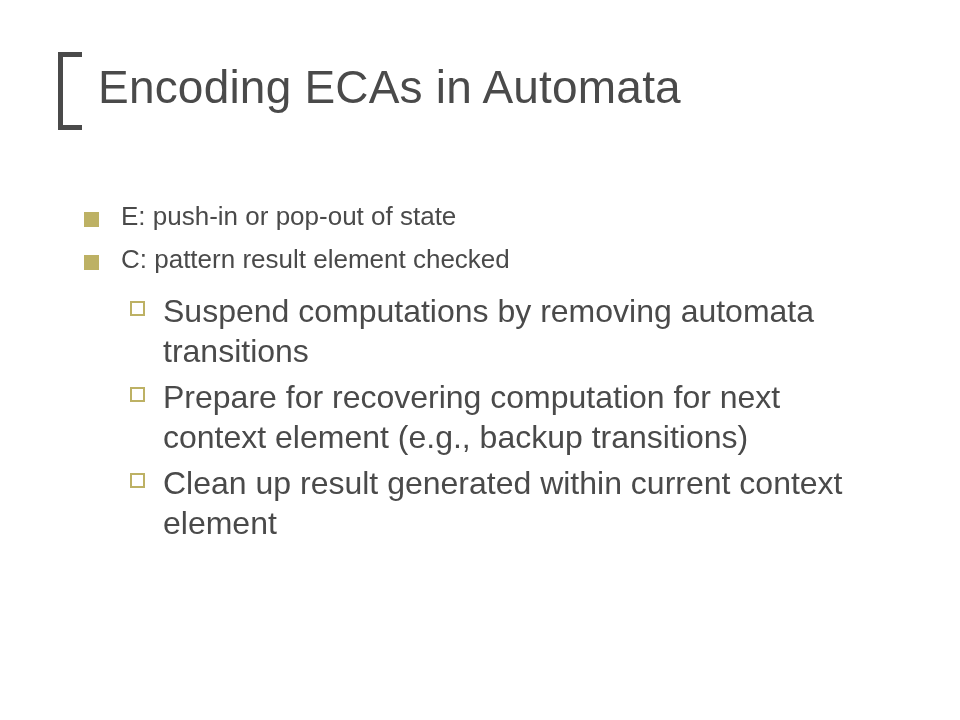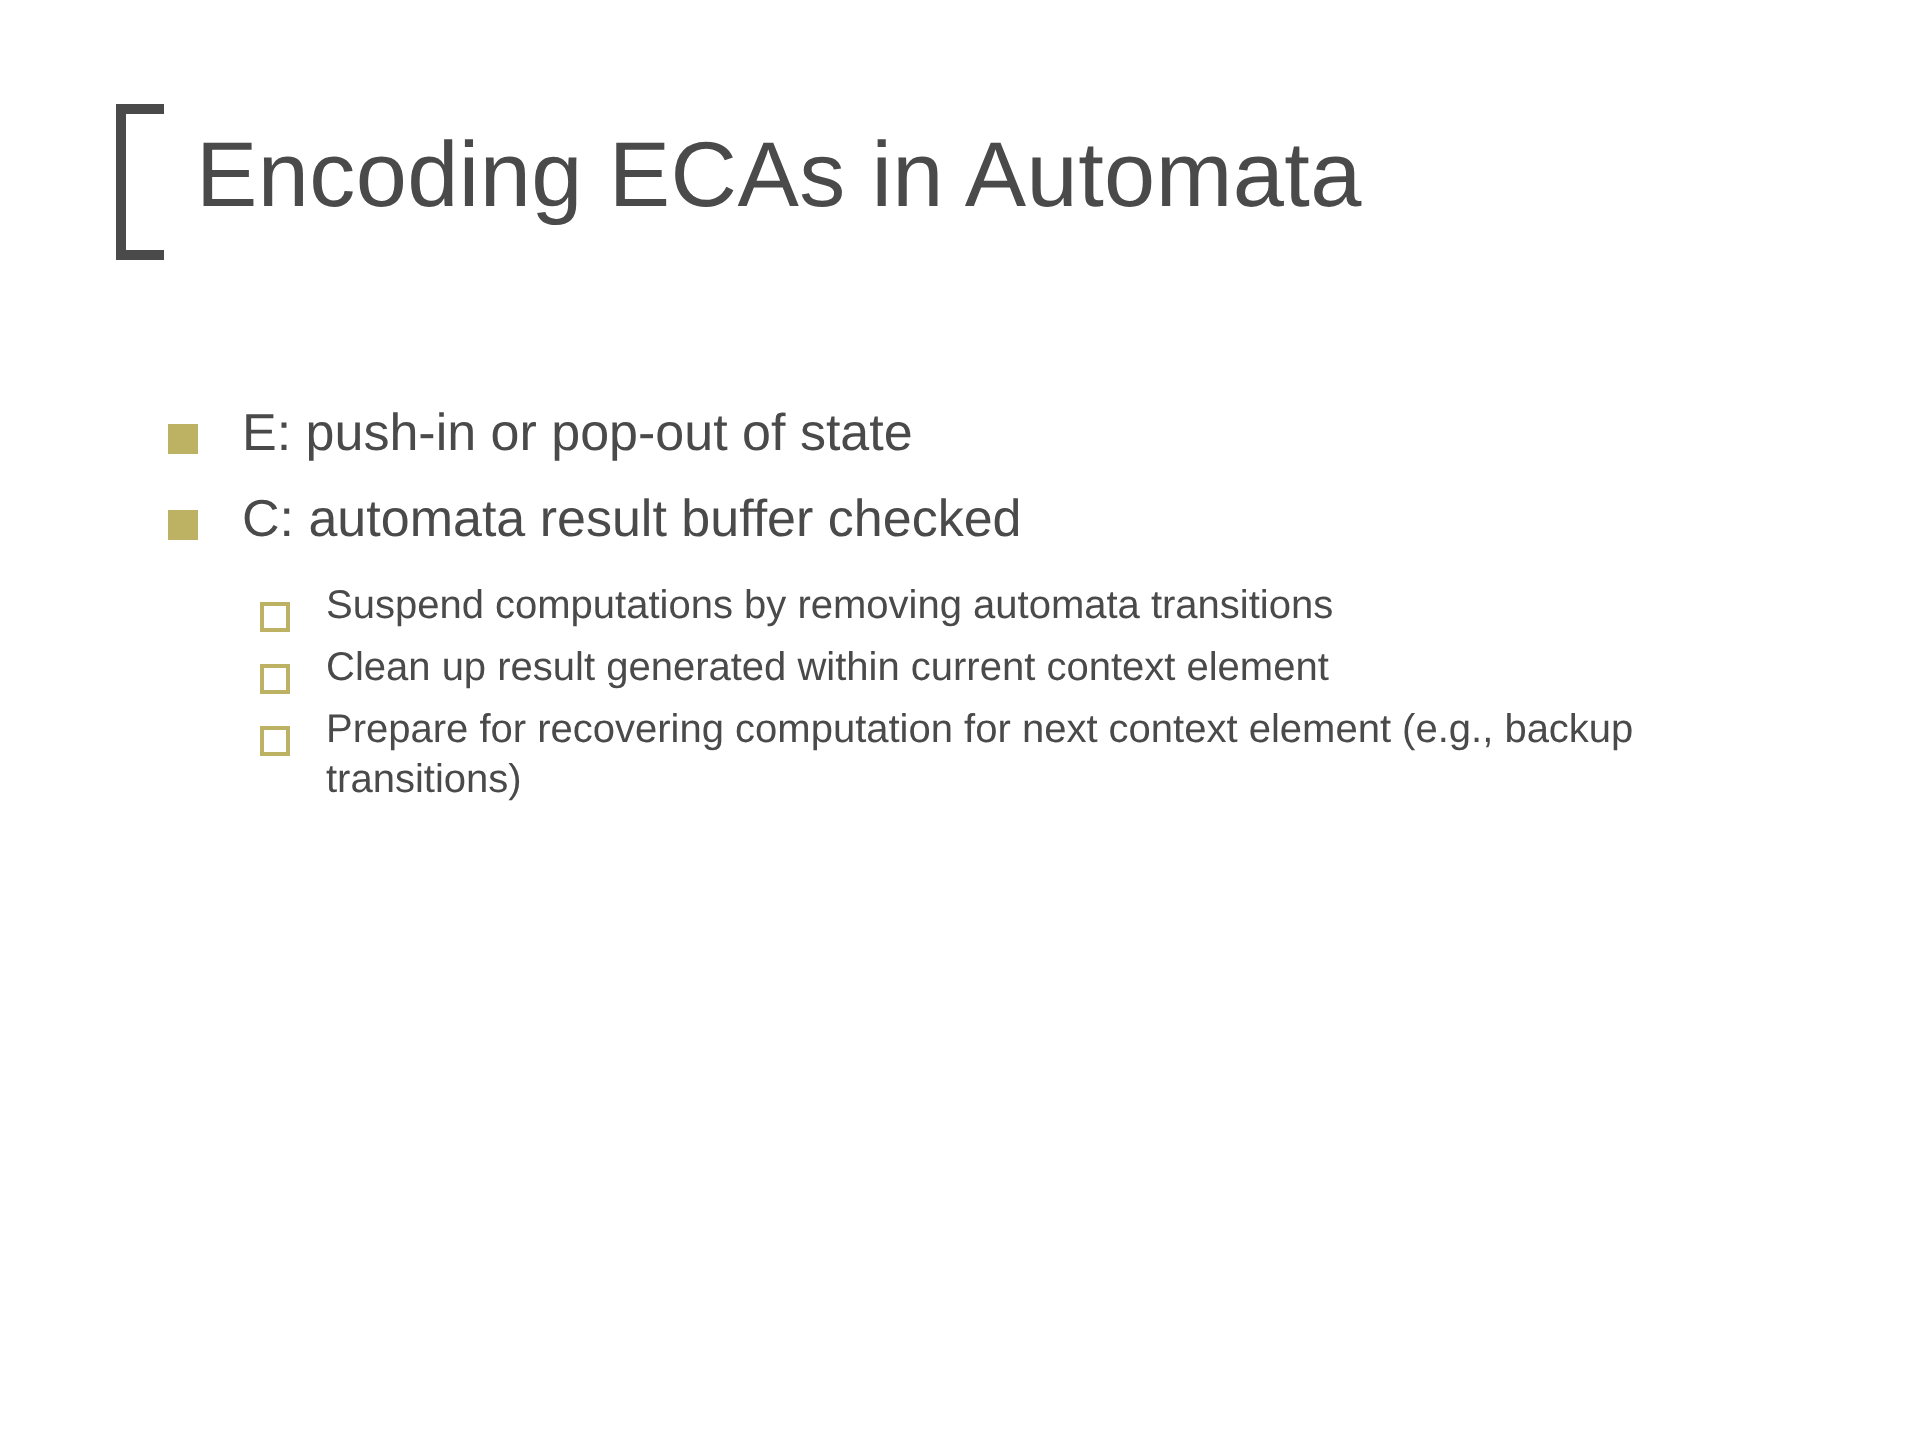--- a/index.html
+++ b/index.html
@@ -78,21 +78,21 @@
     flex: 0 0 auto;
     width: 15px;
     height: 15px;
     border: 2px solid #bdb164;
     box-sizing: border-box;
     margin-top: 10px;
     margin-right: 18px;
     background: #fff;
   }
   .b2-text {
-    font-size: 20px;
+    font-size: 32px;
     line-height: 1.25;
     color: #4a4a4a;
     max-width: 720px;
   }
   .gap-after-actions { height: 6px; }
 </style>
 </head>
 <body>
 
 <div class="slide">
@@ -104,35 +104,35 @@
 
   <div class="content">
 
     <div class="b1">
       <div class="b1-marker"></div>
       <div class="b1-text">E:    push-in or pop-out of state</div>
     </div>
 
     <div class="b1">
       <div class="b1-marker"></div>
-      <div class="b1-text">C:     automata result buffer checked</div>
+      <div class="b1-text">C:     pattern result element checked</div>
     </div>
 
 
     <div class="gap-after-actions"></div>
 
     <div class="b2">
       <div class="b2-marker"></div>
       <div class="b2-text">Suspend computations by removing automata transitions</div>
     </div>
 
     <div class="b2">
       <div class="b2-marker"></div>
-      <div class="b2-text">Clean up result generated within current context element</div>
+      <div class="b2-text">Prepare for recovering computation for next context element (e.g., backup transitions)</div>
     </div>
 
     <div class="b2">
       <div class="b2-marker"></div>
-      <div class="b2-text">Prepare for recovering computation for next context element (e.g., backup transitions)</div>
+      <div class="b2-text">Clean up result generated within current context element</div>
     </div>
 
   </div>
 </div>
 
 </body></html>

